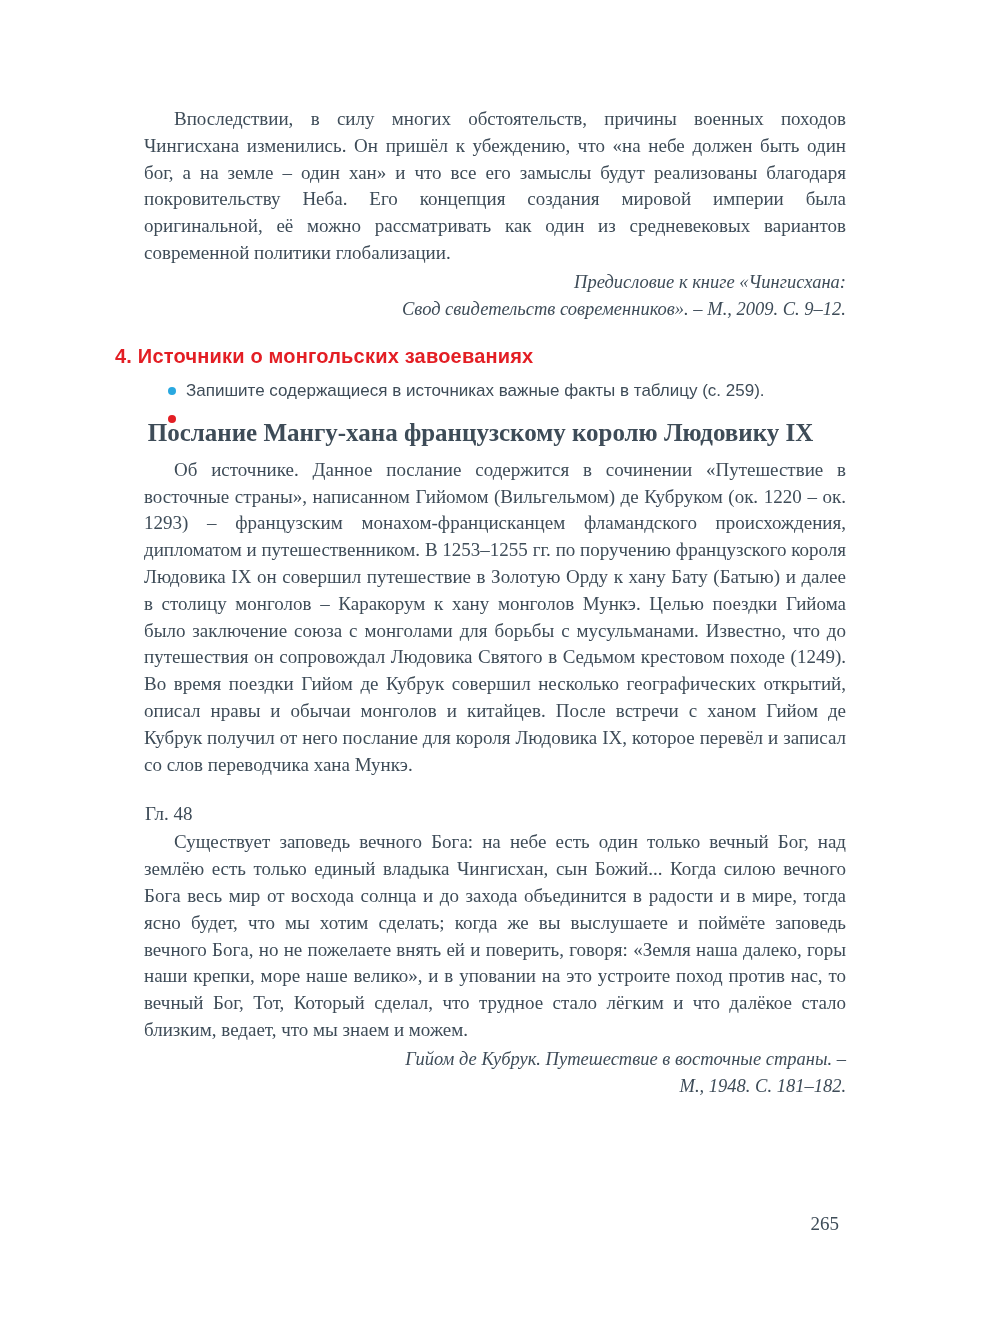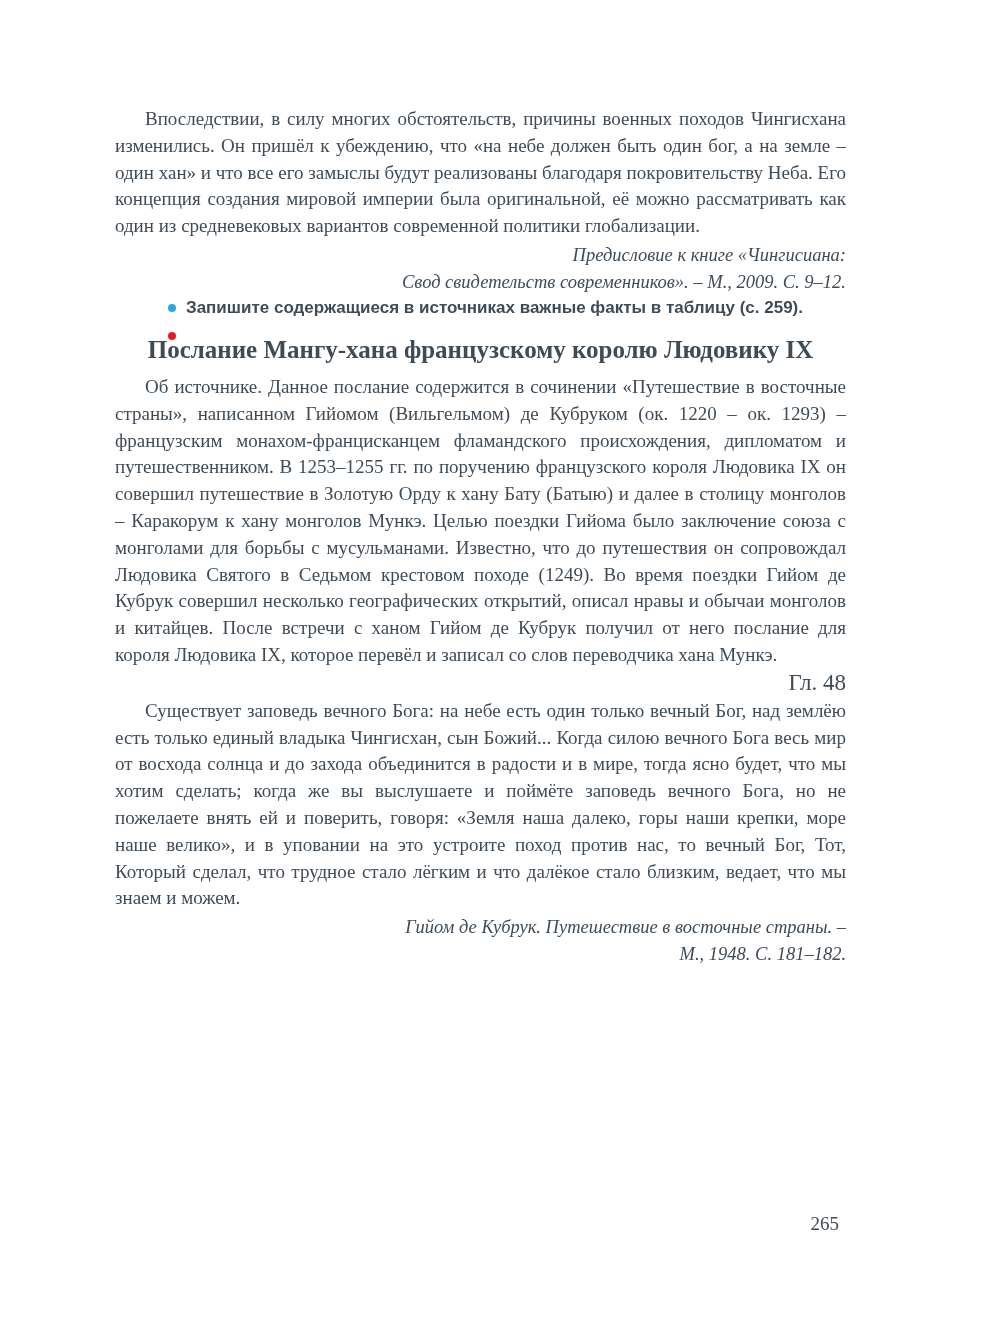--- a/index.html
+++ b/index.html
@@ -16,20 +16,21 @@
     position: absolute;
     left: 115px;
     top: 106px;
     width: 731px;
   }
   p.body-par {
     font-size: 19px;
     line-height: 26.8px;
     text-align: justify;
     text-indent: 30px;
+    margin-left: 29px;
   }
   .citation {
     font-style: italic;
     font-size: 18.5px;
     line-height: 27px;
     margin-top: 2px;
   }
   .citation.right { text-align: right; }
   .citation.center { text-align: right; margin-left: 150px; }
   .section-heading {
@@ -40,21 +41,20 @@
     margin: 22px 0 11px 0;
     letter-spacing: 0.2px;
   }
   ul.tasks {
     list-style: none;
     margin: 0 0 12px 53px;
     font-family: "Liberation Sans", "DejaVu Sans", sans-serif;
     font-size: 17px;
     line-height: 24px;
     color: #3e4c58;
-    font-weight: bold;
   }
   ul.tasks li {
     position: relative;
     padding-left: 18px;
     margin-bottom: 4px;
   }
   ul.tasks li .bullet {
     position: absolute;
     left: 0;
     top: 8px;
@@ -65,46 +65,47 @@
   .bullet-blue { background: #29a8e0; }
   .bullet-red  { background: #e31e24; }
   h2.doc-title {
     font-size: 25px;
     font-weight: bold;
     text-align: center;
     margin: 16px 0 10px 0;
   }
   .lead-italic { }
   p.chapter {
-    font-size: 23px;
+    font-size: 19px;
     line-height: 27px;
     text-indent: 30px;
+    margin-top: 22px;
     margin-bottom: 2px;
-    text-align: right;
   }
   .page-number {
     position: absolute;
     right: 146px;
     bottom: 94px;
     font-size: 19px;
     color: #3e4c58;
   }
 </style>
 </head>
 <body>
 
 <div class="content">
 
   <p class="body-par">Впоследствии, в силу многих обстоятельств, причины военных походов Чингисхана изменились. Он пришёл к убеждению, что «на небе должен быть один бог, а на земле – один хан» и что все его замыслы будут реализованы благодаря покровительству Неба. Его концепция создания мировой империи была оригинальной, её можно рассматривать как один из средневековых вариантов современной политики глобализации.</p>
 
   <div class="citation right">
-    <div>Предисловие к книге «Чингисиана:</div>
+    <div>Предисловие к книге «Чингисхана:</div>
     <div>Свод свидетельств современников». – М., 2009. С. 9–12.</div>
   </div>
 
+  <div class="section-heading">4. Источники о монгольских завоеваниях</div>
 
   <ul class="tasks">
     <li>
       <span class="bullet bullet-blue"></span>
       <span>Запишите содержащиеся в источниках важные факты в таблицу (с. 259).</span>
     </li>
     <li>
       <span class="bullet bullet-red"></span>
     </li>
   </ul>

